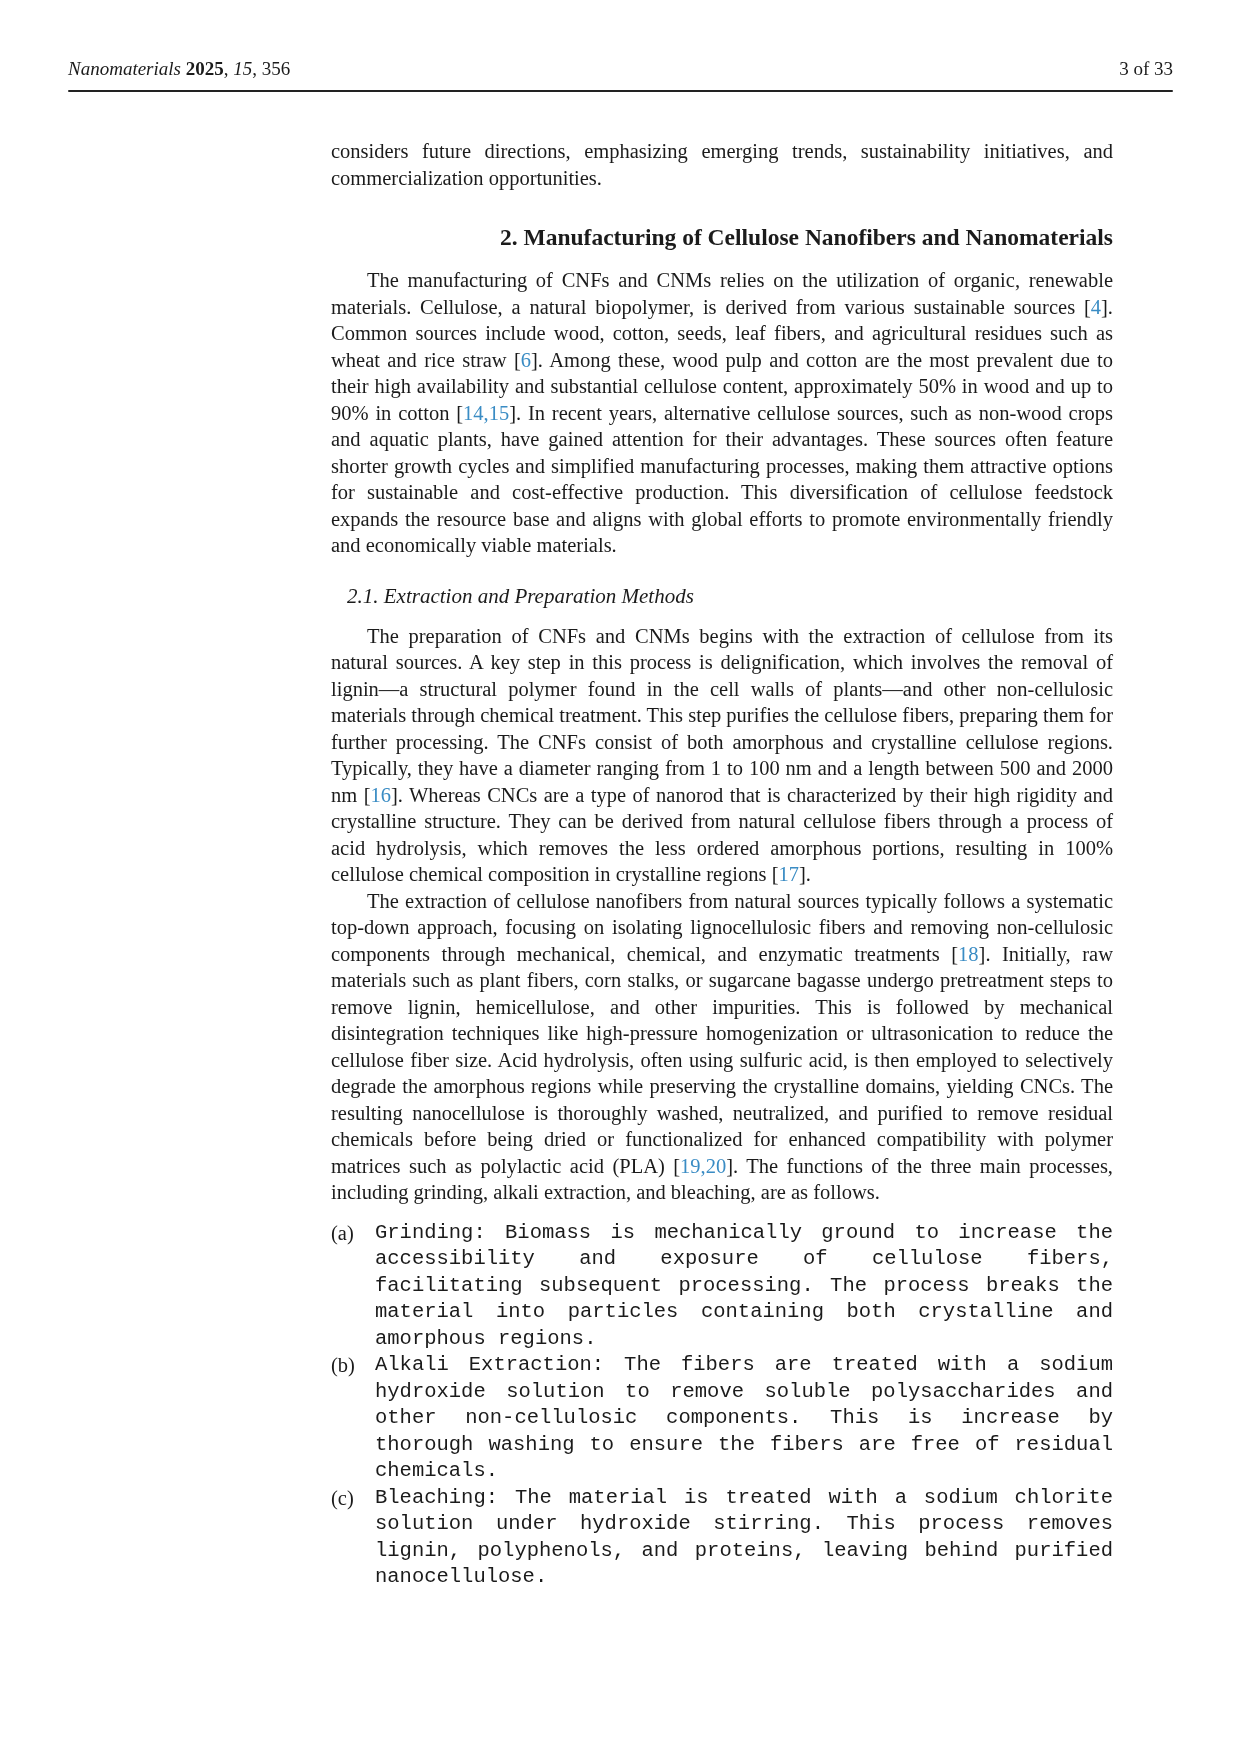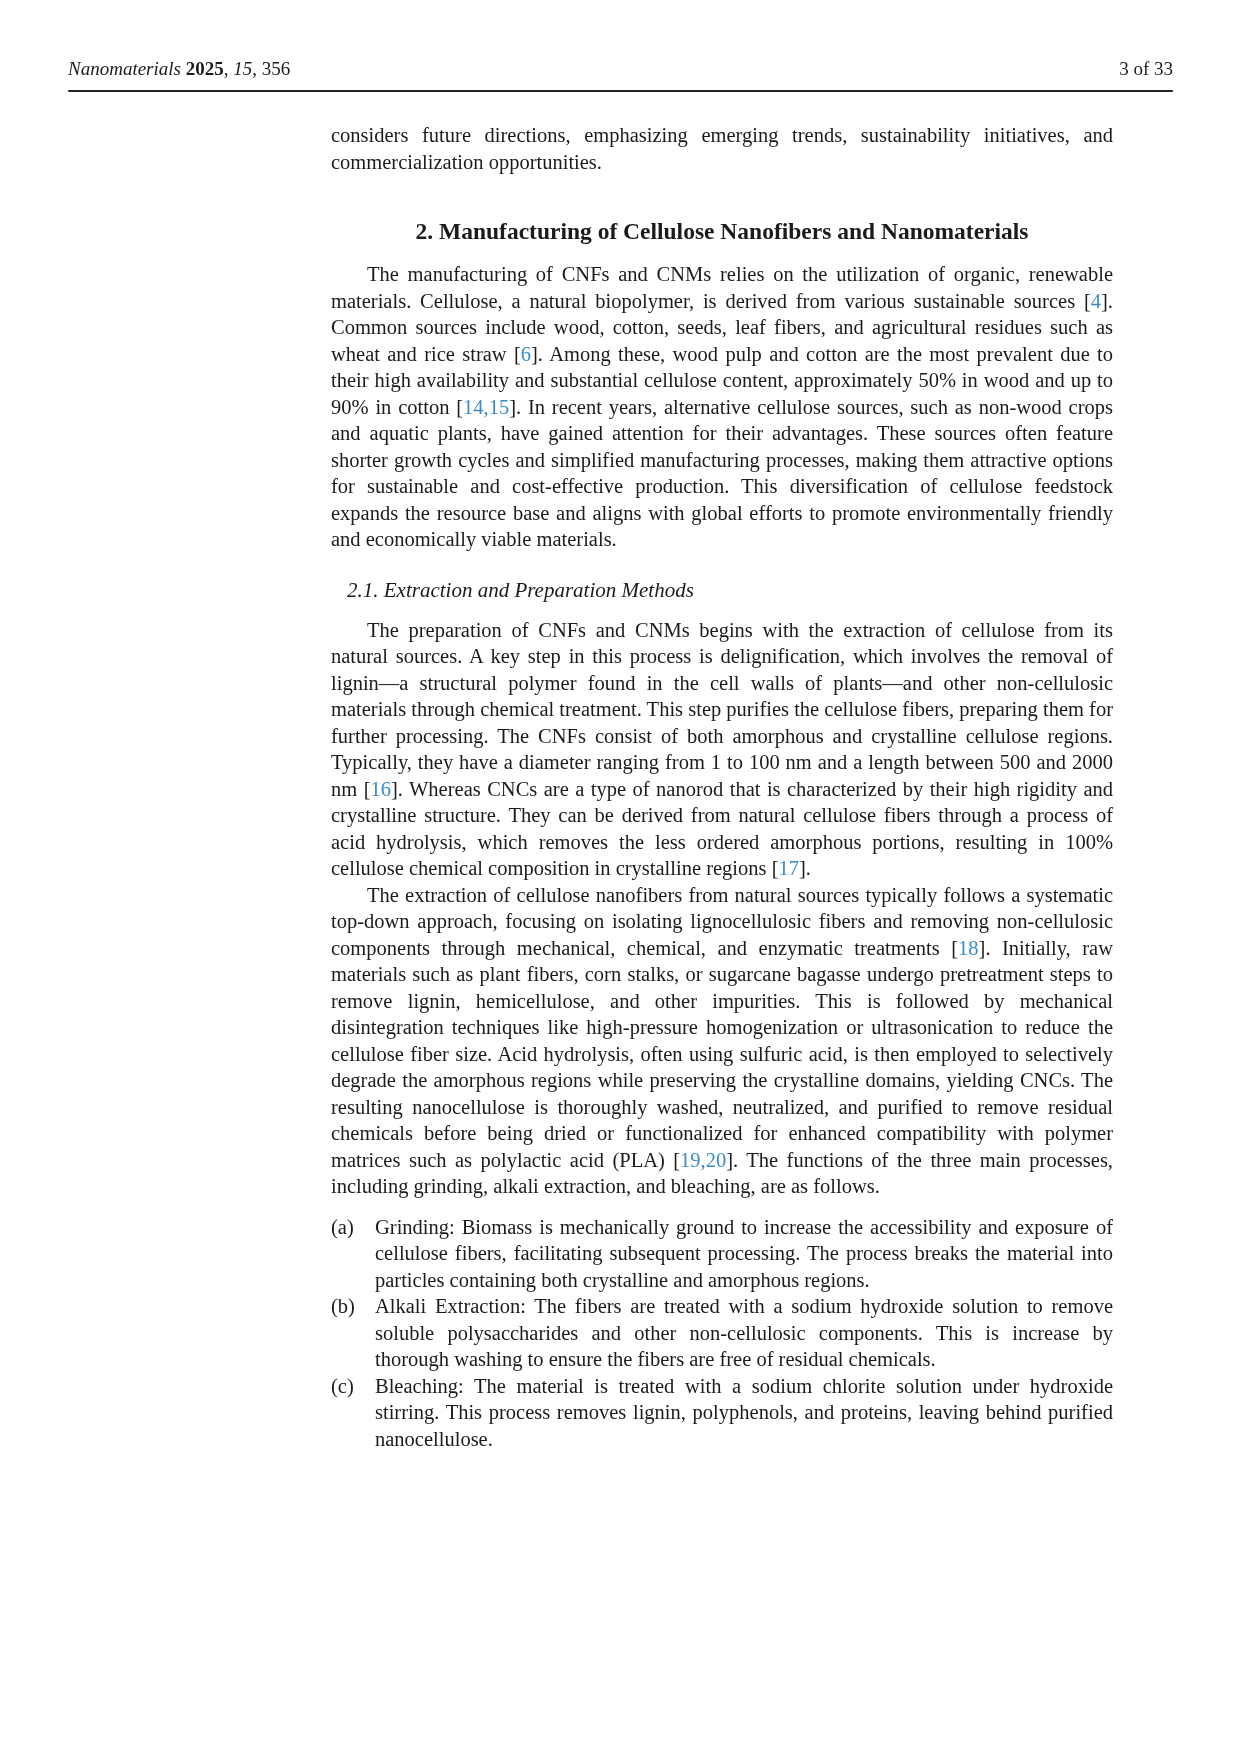--- a/index.html
+++ b/index.html
@@ -29,44 +29,44 @@
   }
   .body-col {
     margin-left: 331px;
     width: 782px;
     font-size: 20.5px;
     line-height: 26.5px;
     text-align: justify;
     color: var(--ink);
   }
   .para { margin: 0; }
-  .para.cont { margin-top: 30px; }
+  .para.cont { margin-top: 46px; }
   .para.indent { text-indent: 36px; }
   h2.section-heading {
     font-size: 23.5px;
     line-height: 28px;
-    margin: 42px 0 16px 0;
+    margin: 32px 0 16px 0;
     font-weight: bold;
-    text-align: center;
+    text-align: right;
   }
   h3.subsection-heading {
     font-size: 21px;
     line-height: 26px;
     margin: 24px 0 14px 16px;
     font-weight: normal;
     font-style: italic;
     text-align: left;
   }
   .it { font-style: italic; }
   .bd { font-weight: bold; }
   .cite { color: var(--cite); }
   .list { margin-top: 14px; }
   .list-item { display: flex; }
   .list-item .label { flex: 0 0 44px; }
-  .list-item .content { flex: 1; text-align: justify; }
+  .list-item .content { flex: 1; text-align: justify; font-family: Liberation Mono, monospace; }
 </style>
 </head>
 <body>
 
 <div class="page">
 
   <div class="header">
     <div><span class="it">Nanomaterials </span><span class="bd">2025</span><span>, </span><span class="it">15</span><span>, 356</span></div>
     <div>3 of 33</div>
   </div>

